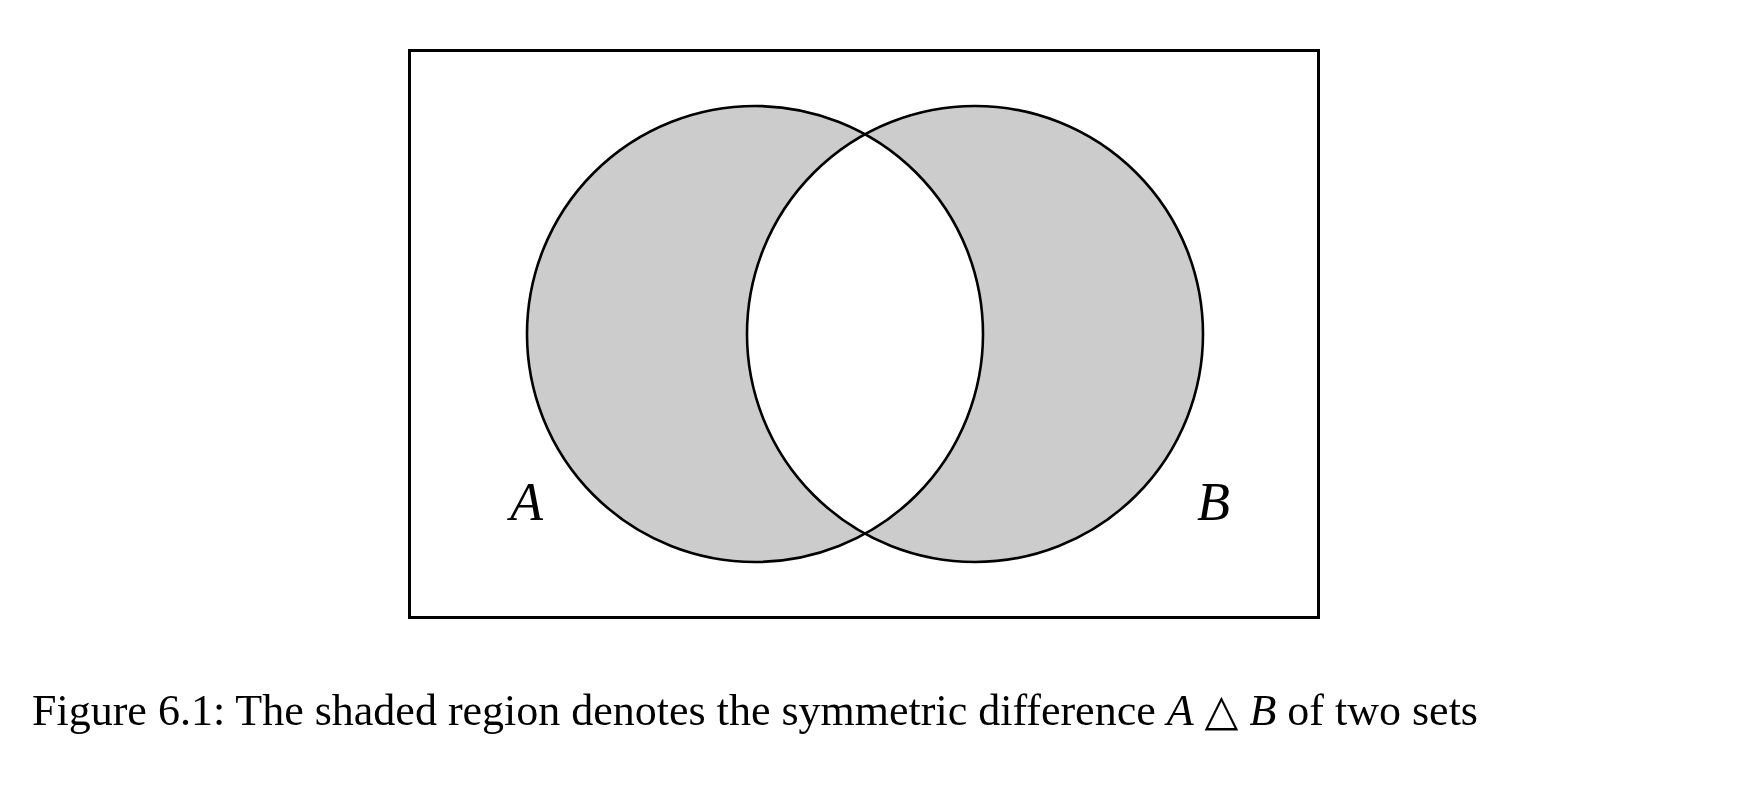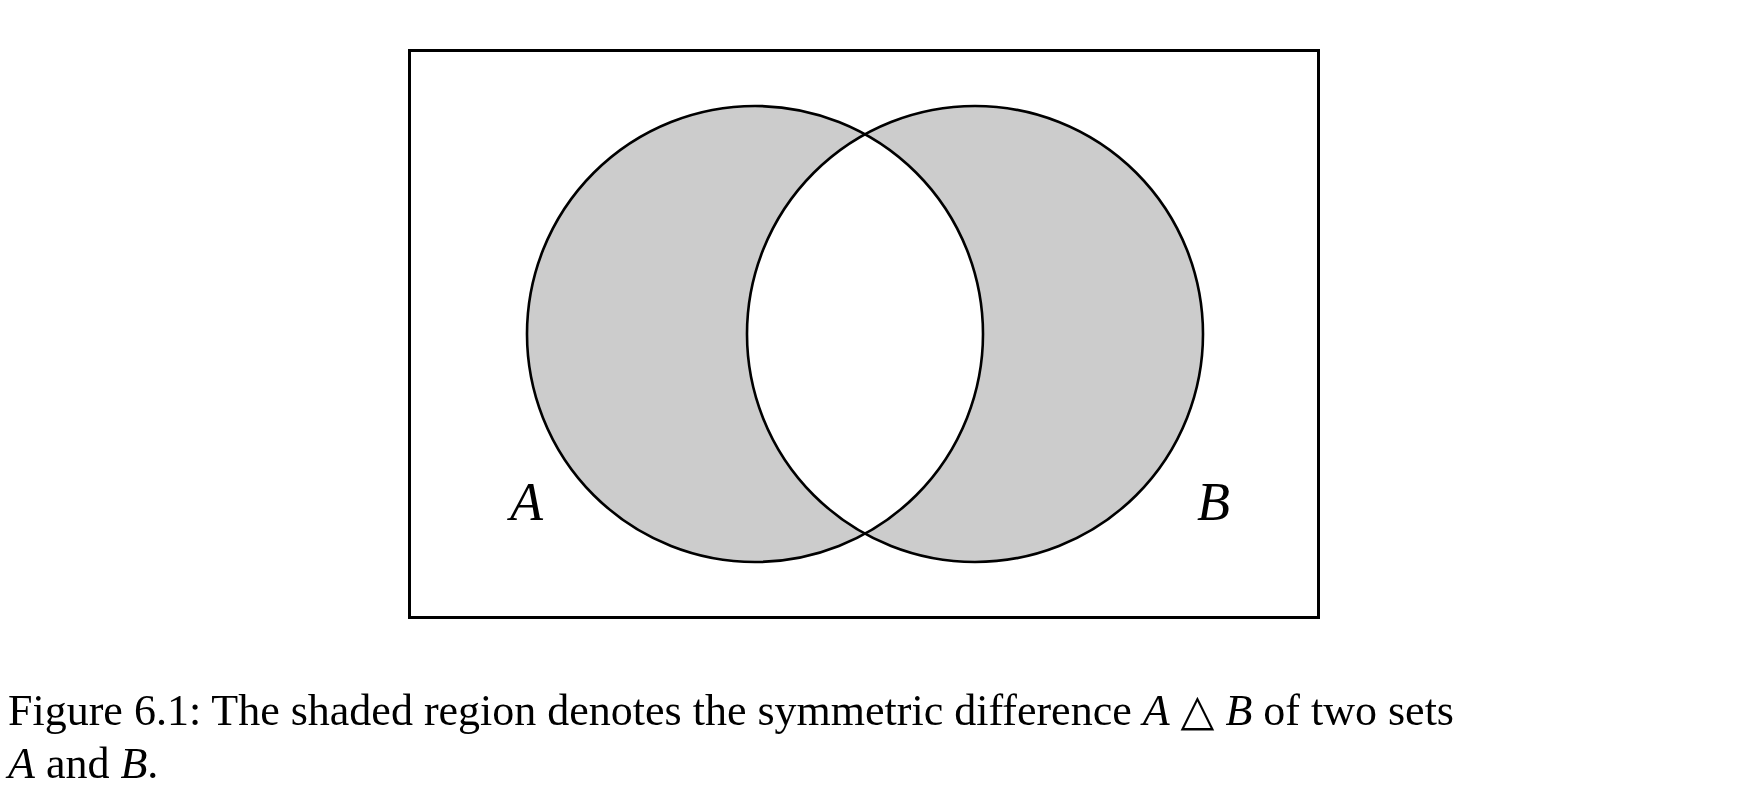--- a/index.html
+++ b/index.html
@@ -47,20 +47,21 @@
     line-height: 53px;
     text-align: left;
     letter-spacing: 0px;
     color: #000000;
     font-family: "Liberation Serif", "DejaVu Serif", serif;
   }
 
   #caption .cap-line {
     display: block;
     white-space: nowrap;
+    margin-left: 24px;
   }
 
   .math-italic {
     font-style: italic;
   }
 
   .set-label {
     font-style: italic;
     font-family: "Liberation Serif", "DejaVu Serif", serif;
   }
@@ -107,16 +108,15 @@
       <circle cx="755" cy="334" r="228" fill="none" stroke="#000000" stroke-width="2.6"></circle>
       <circle cx="975" cy="334" r="228" fill="none" stroke="#000000" stroke-width="2.6"></circle>
 
       <text class="set-label" x="510" y="520" font-size="54" font-family="Liberation Serif, DejaVu Serif, serif" fill="#000000">A</text>
       <text class="set-label" x="1197" y="520" font-size="54" font-family="Liberation Serif, DejaVu Serif, serif" fill="#000000">B</text>
     </svg>
   </div>
 
   <div id="caption">
     <span class="cap-line">Figure 6.1: The shaded region denotes the symmetric difference <span class="math-italic">A</span> △ <span class="math-italic">B</span> of two sets</span>
-    <span class="cap-line"><span class="math-italic">A</span> and <span class="math-italic">B</span>.</span>
   </div>
 
 </div>
 
 </body></html>

